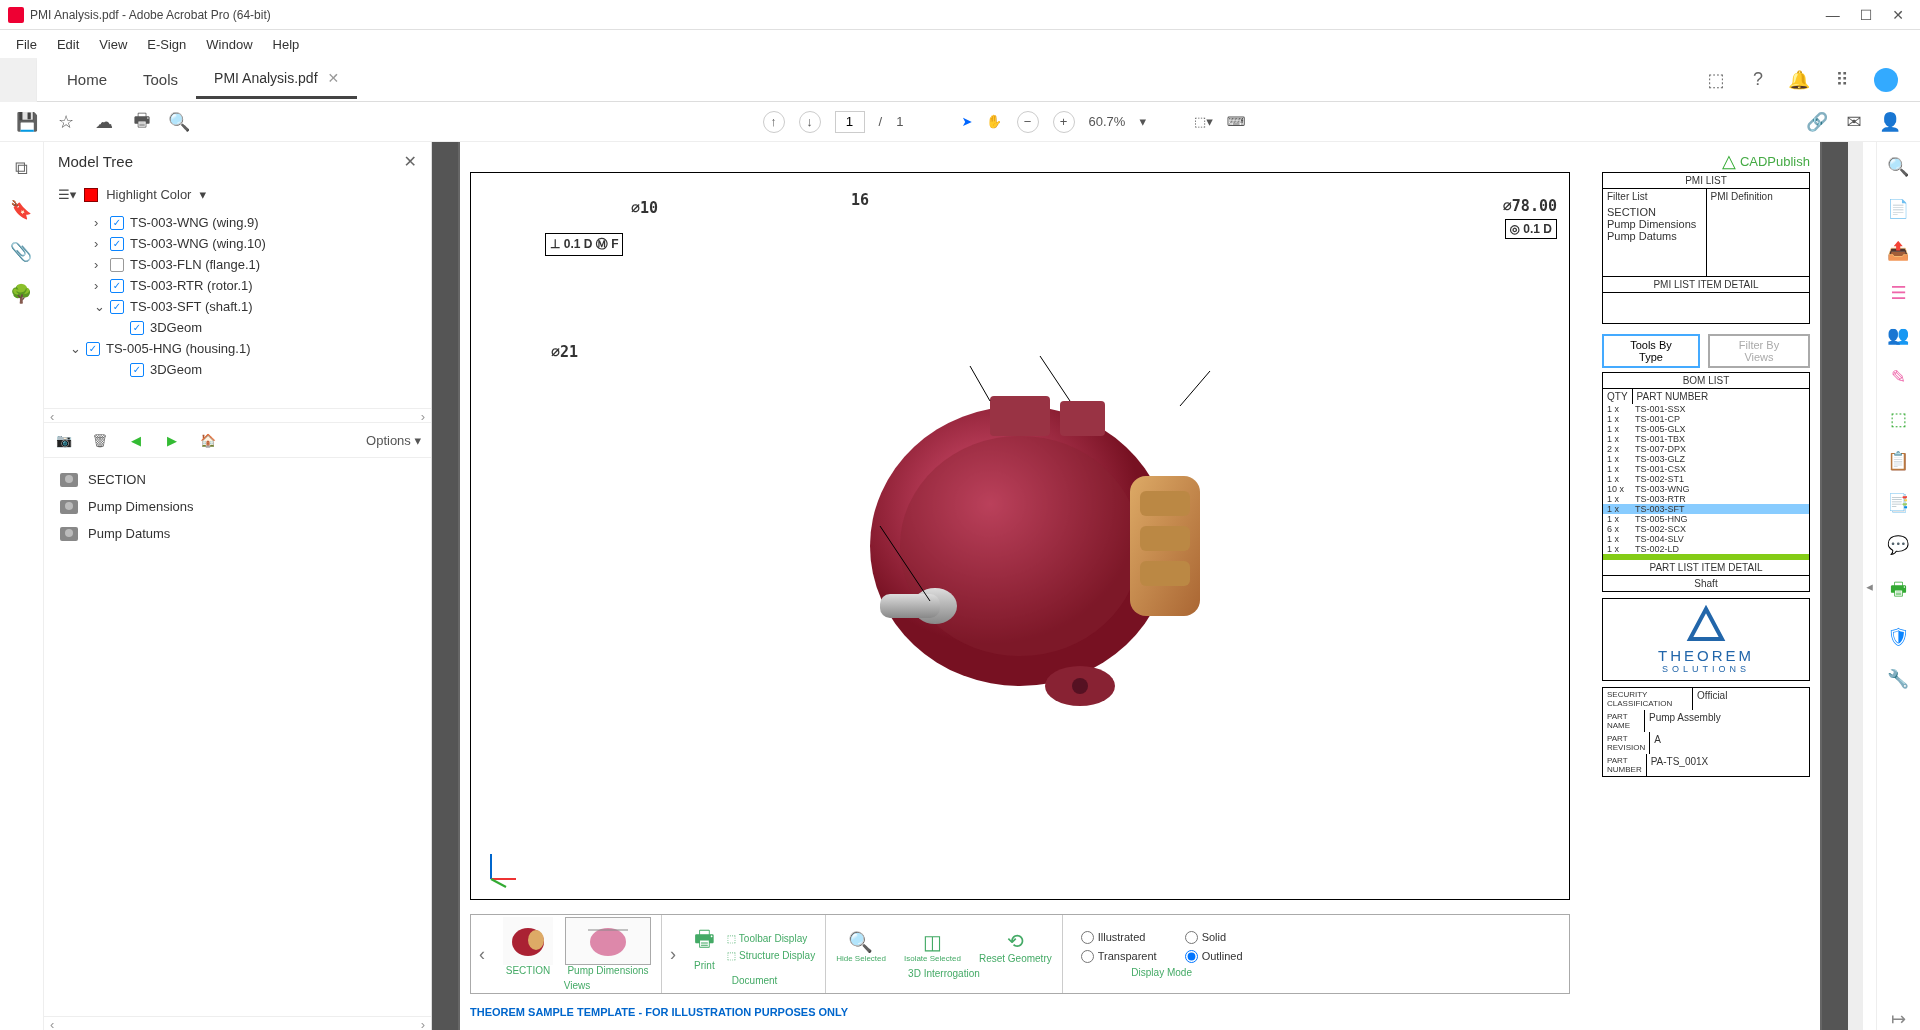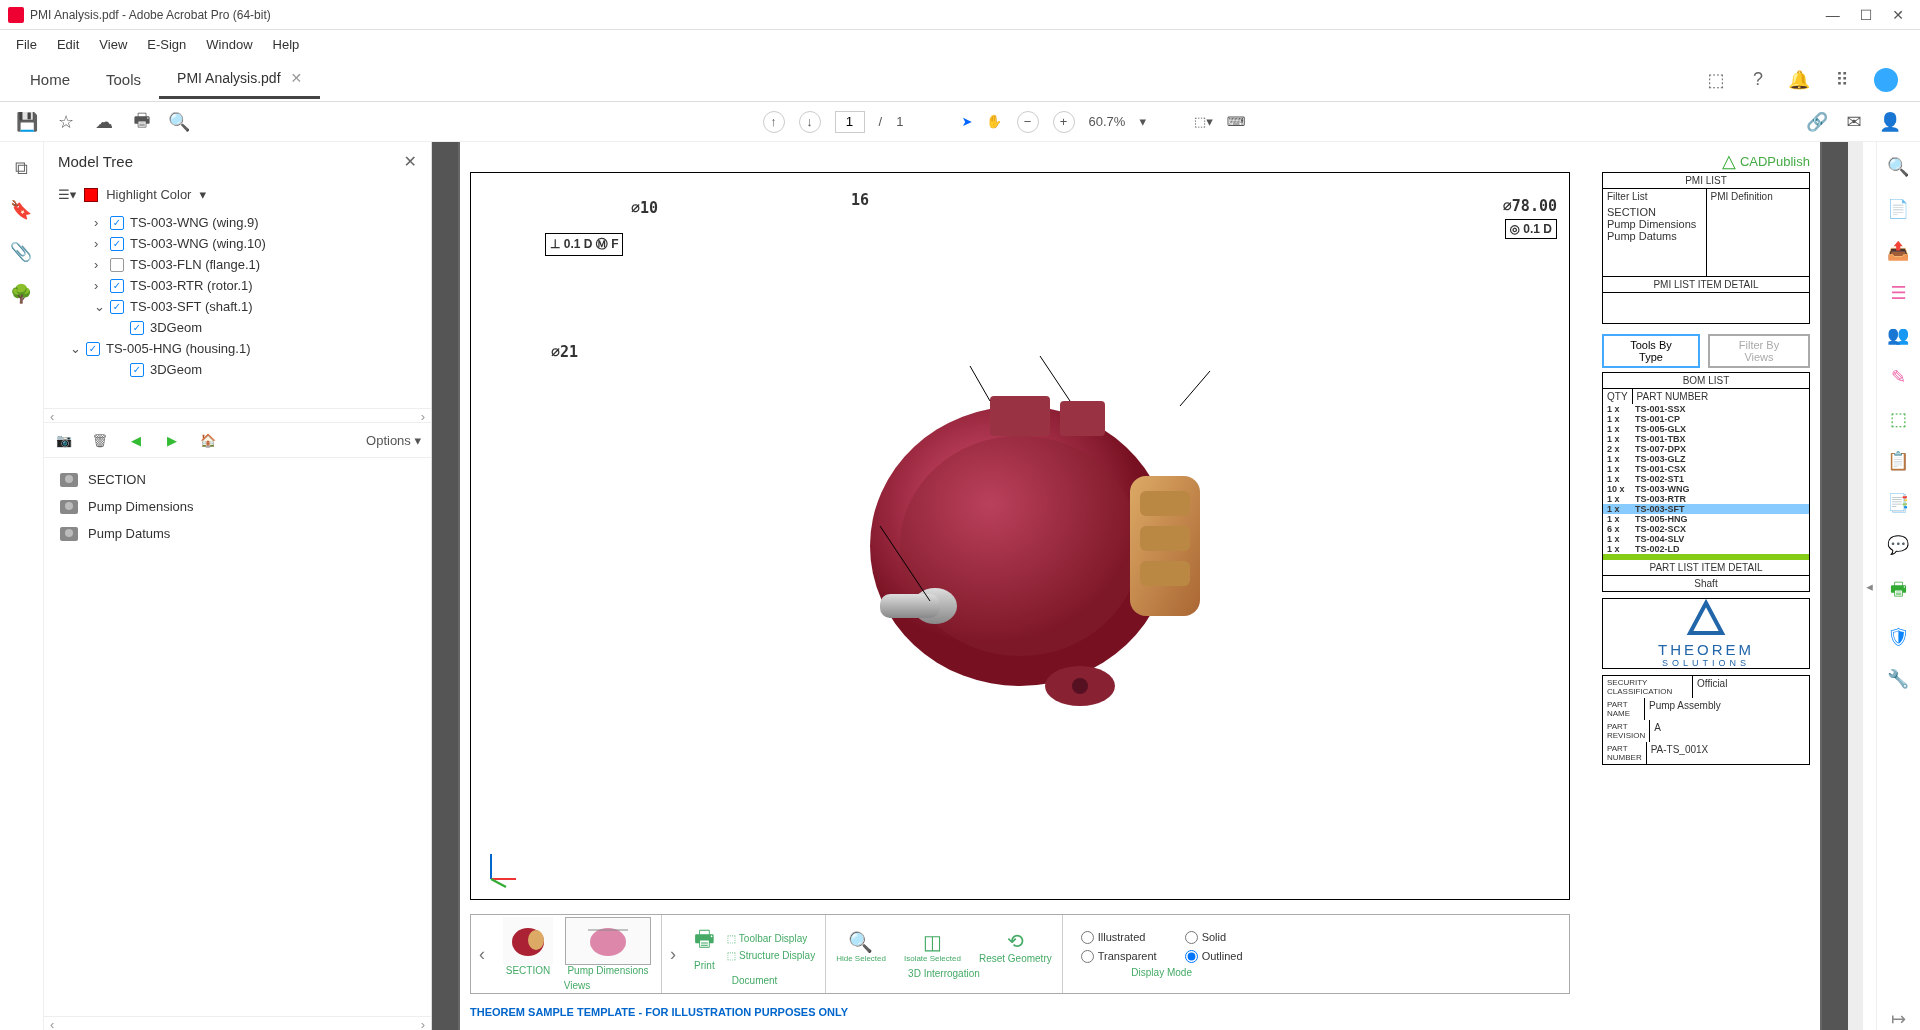--- a/index.html
+++ b/index.html
@@ -4,21 +4,21 @@
 <style>
 * { margin:0; padding:0; box-sizing:border-box; font-family:"Segoe UI",Arial,sans-serif; }
 body { background:#f0f0f0; width:1920px; height:1030px; overflow:hidden; font-size:13px; color:#333; }
 .titlebar { height:30px; background:#fff; display:flex; align-items:center; padding:0 8px; border-bottom:1px solid #e0e0e0; }
 .titlebar .appicon { width:16px; height:16px; background:#e03; border-radius:2px; margin-right:6px; }
 .titlebar .title { flex:1; font-size:12px; color:#444; }
 .winbtns { display:flex; gap:20px; font-size:14px; color:#555; padding-right:8px; }
 .winbtns span { cursor:pointer; }
 .menubar { height:28px; background:#fff; display:flex; align-items:center; padding:0 8px; gap:4px; font-size:13px; color:#333; }
 .menubar span { padding:2px 8px; cursor:pointer; }
-.tabbar { height:44px; background:#fff; display:flex; align-items:center; padding:0 12px; border-bottom:1px solid #ddd; box-shadow:0 1px 2px rgba(0,0,0,.05); }
+.tabbar { height:44px; background:#fff; display:flex; align-items:center; padding:0 12px; border-bottom:1px solid #ddd; box-shadow:0 1px 2px rgba(0,0,0,.05);margin-left:37px; }
 .tabbar .hometab, .tabbar .toolstab { padding:10px 18px; font-size:15px; color:#444; cursor:pointer; }
 .tabbar .doctab { padding:10px 18px; font-size:14px; color:#333; border-bottom:3px solid #444; display:flex; align-items:center; gap:10px; }
 .tabbar .doctab .x { color:#999; cursor:pointer; }
 .tabbar .spacer { flex:1; }
 .tabbar .righticons { display:flex; gap:22px; align-items:center; padding-right:10px; }
 .tabbar .righticons .icn { width:20px; height:20px; display:flex; align-items:center; justify-content:center; color:#666; font-size:18px; cursor:pointer; }
 .avatar { width:24px; height:24px; border-radius:50%; background:#3af; }
 .toolbar { height:40px; background:#fff; display:flex; align-items:center; padding:0 12px; border-bottom:1px solid #eee; }
 .toolbar .tbicon { width:32px; height:32px; display:flex; align-items:center; justify-content:center; color:#555; font-size:18px; cursor:pointer; margin-right:6px; }
 .toolbar .center { flex:1; display:flex; justify-content:center; align-items:center; gap:14px; color:#555; }
@@ -61,24 +61,24 @@
 .axes { position:absolute; left:10px; bottom:10px; width:40px; height:40px; }
 .rightpanel { position:absolute; top:30px; right:10px; width:208px; bottom:15px; }
 .rpbox { border:1px solid #000; margin-bottom:6px; font-size:10px; }
 .rpbox .rphdr { text-align:center; border-bottom:1px solid #000; padding:2px; background:#fff; }
 .rpbox .split { display:flex; }
 .rpbox .split > div { flex:1; border-right:1px solid #000; padding:2px 4px; }
 .rpbox .split > div:last-child { border-right:none; }
 .filterbtns { display:flex; gap:8px; justify-content:center; padding:4px 0; }
 .filterbtns button { border:2px solid #4af; background:#fff; padding:3px 14px; font-size:11px; cursor:pointer; }
 .filterbtns button.gray { border-color:#aaa; color:#aaa; }
-.bomrow { display:flex; font-size:9px; padding:0 4px;font-weight:bold; }
+.bomrow { display:flex; font-size:9px; padding:0 4px; }
 .bomrow.sel { background:#8cf; }
 .bomrow .qty { width:28px; }
-.logo { text-align:center; padding:0; }
+.logo { text-align:center; padding:6px; }
 .logo svg { width:40px; height:40px; }
 .bottomtb { position:absolute; left:10px; right:250px; bottom:36px; height:80px; border:1px solid #aaa; display:flex; align-items:stretch; background:#fff; }
 .btgrp { border-right:1px solid #ccc; display:flex; flex-direction:column; align-items:center; justify-content:center; padding:0 10px; font-size:10px; color:#4a6; gap:4px; }
 .btgrp .lbl { color:#4a6; }
 .btgrp .row { display:flex; gap:12px; align-items:center; }
 .btgrp .thumb { width:86px; height:48px; border:1px solid #aaa; background:#fafafa; display:flex; align-items:center; justify-content:center; }
 .radiogrp { display:flex; flex-direction:column; gap:6px; font-size:11px; color:#333; padding:0 8px; justify-content:center; }
 .radiogrp label { display:flex; align-items:center; gap:4px; }
 .footer { position:absolute; left:10px; bottom:12px; font-size:11px; color:#06c; font-weight:bold; }
 .rightrail { width:44px; background:#fff; border-left:1px solid #eee; display:flex; flex-direction:column; align-items:center; gap:20px; padding-top:14px; }

